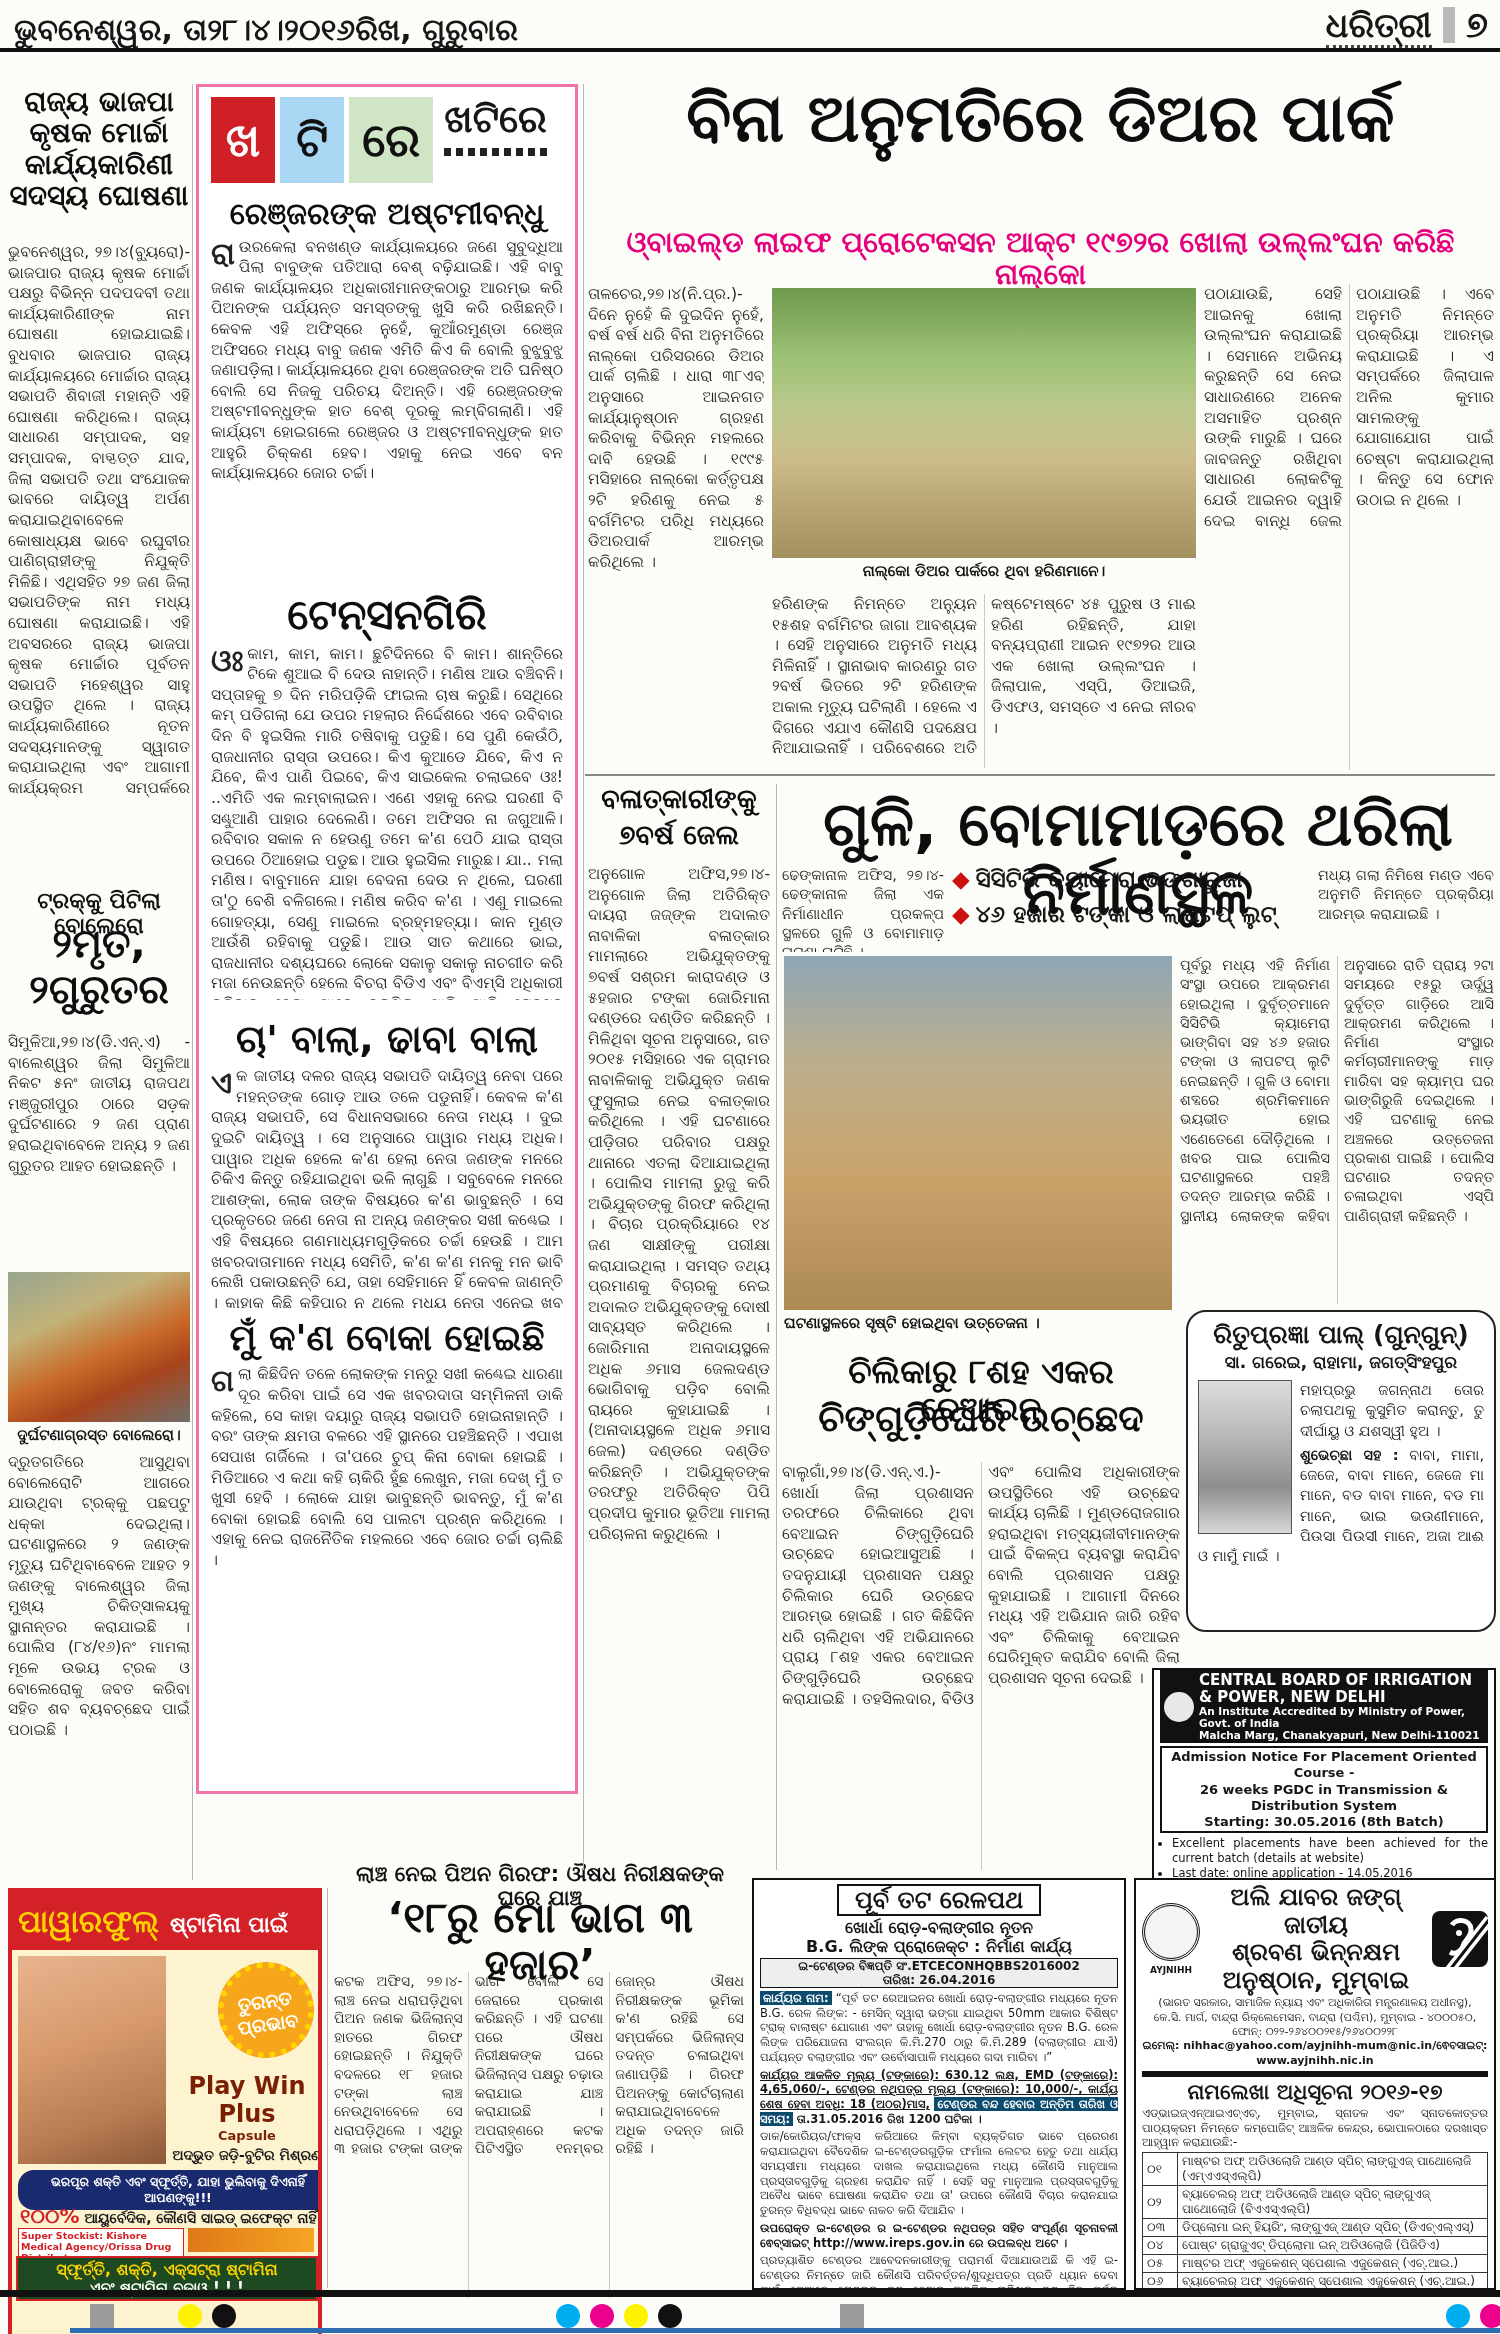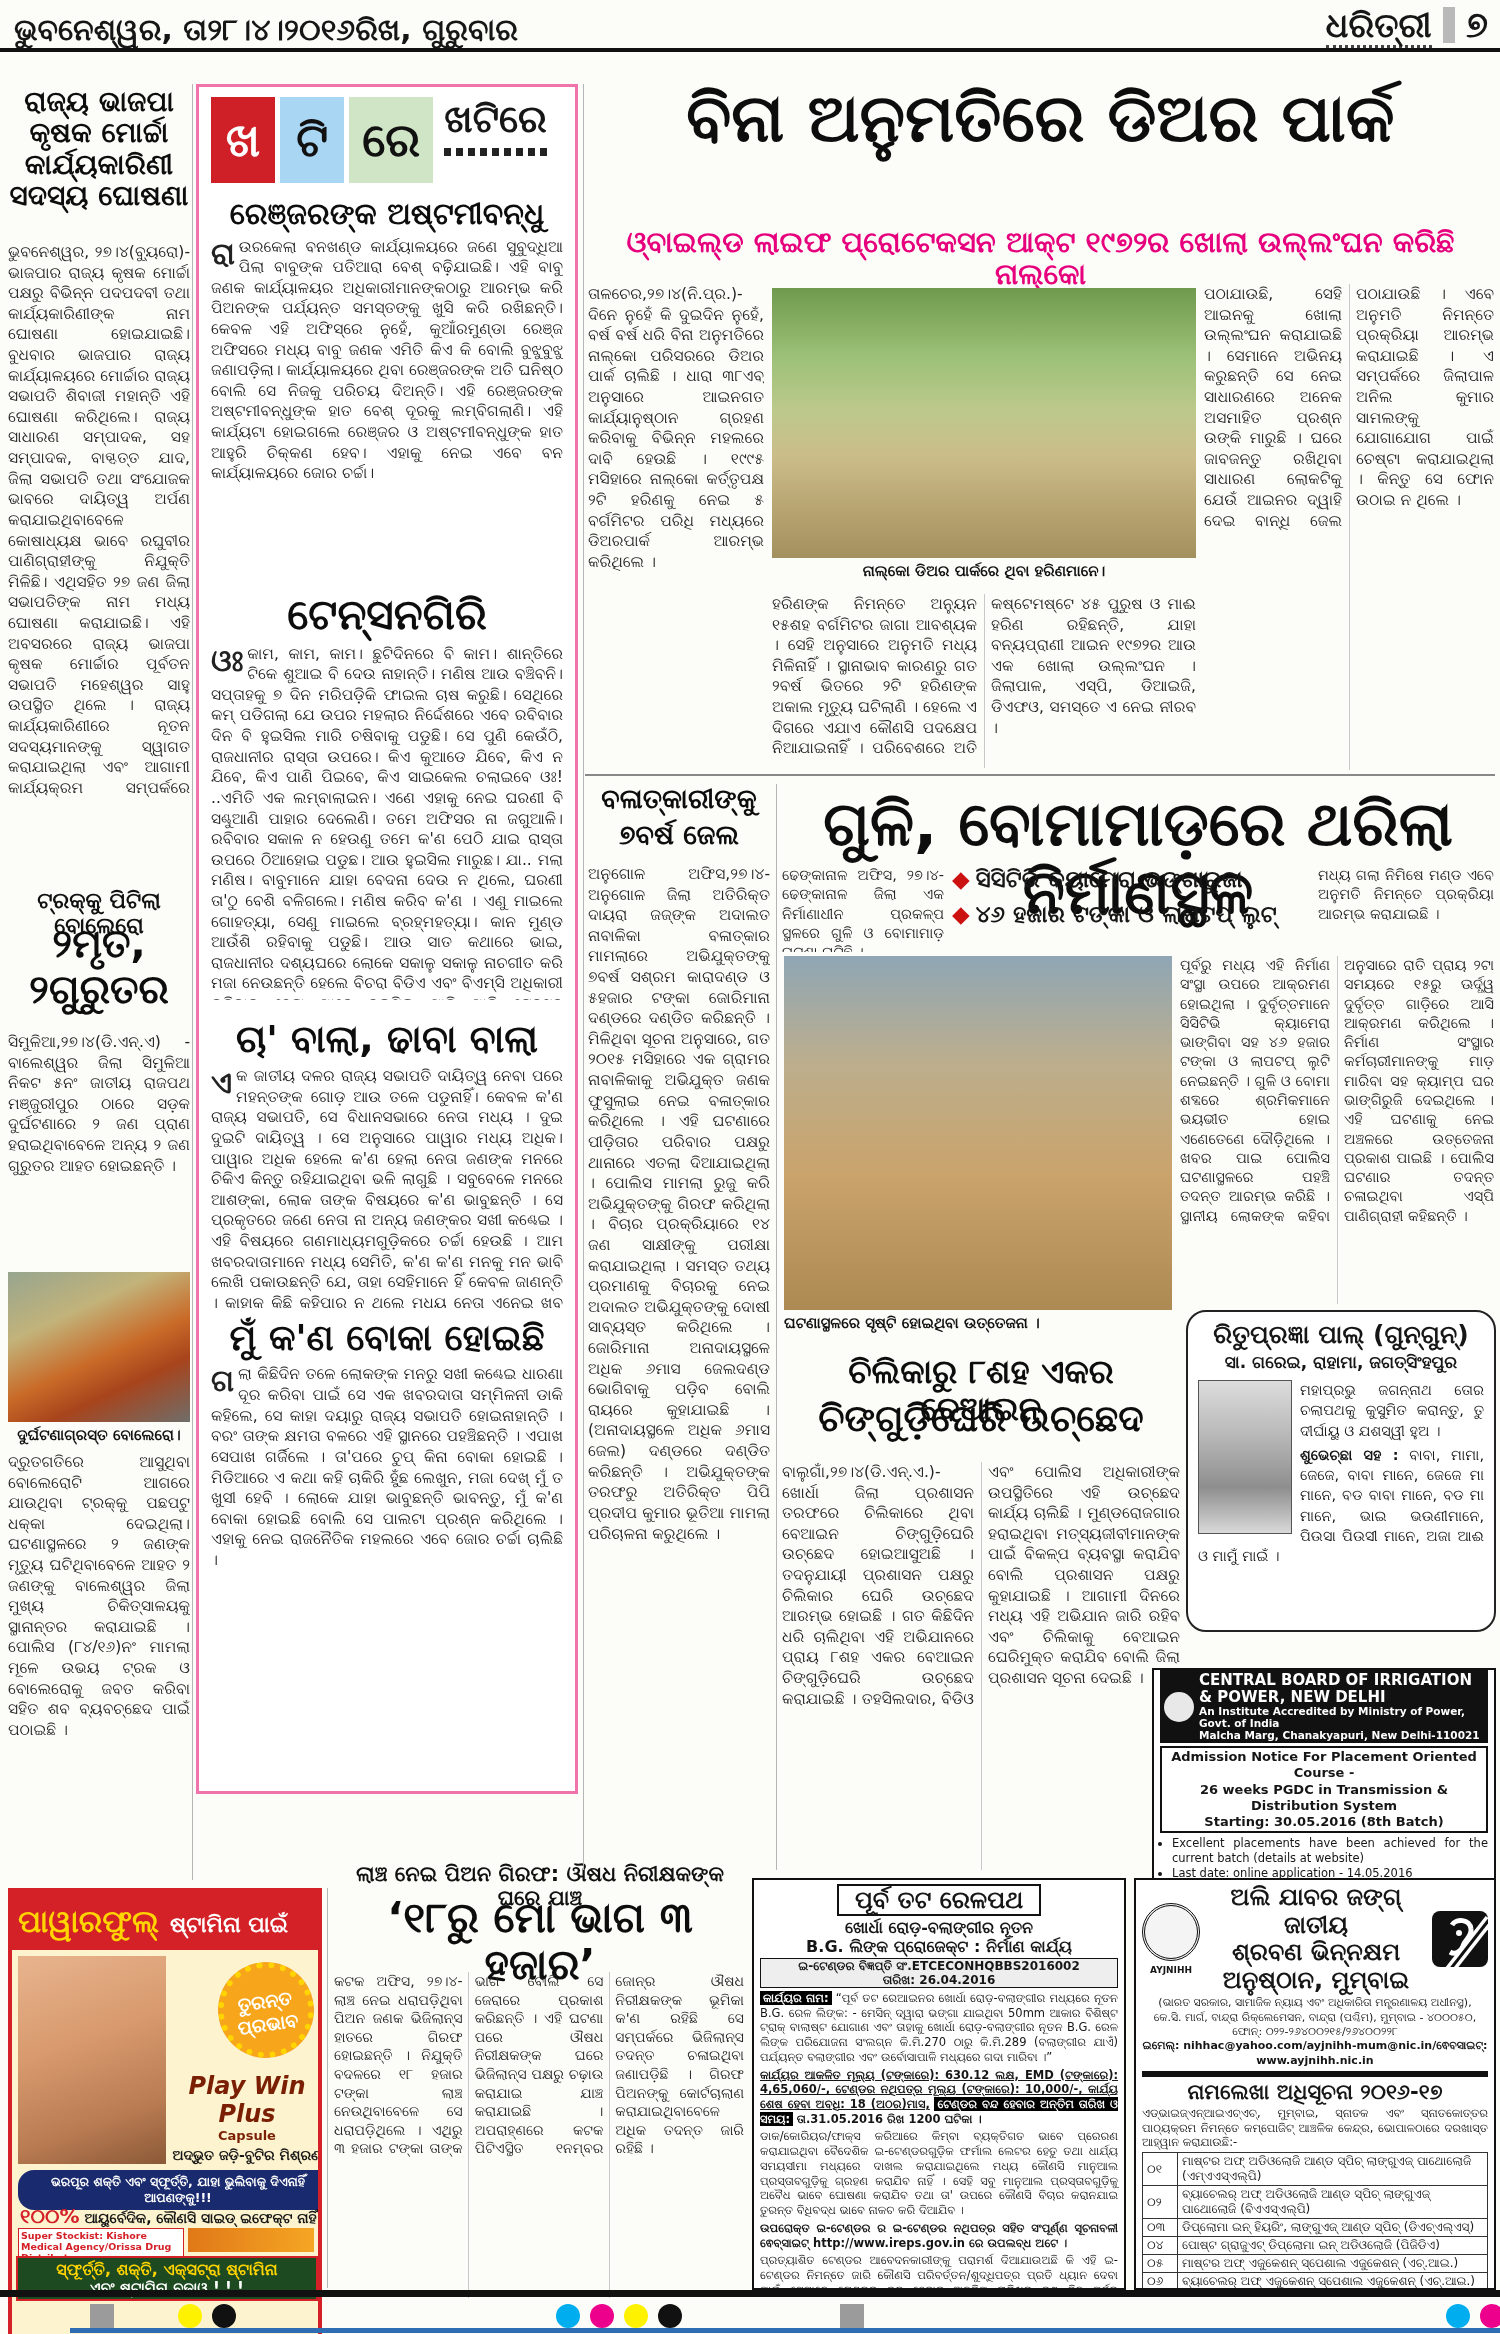--- a/index.html
+++ b/index.html
@@ -17,21 +17,21 @@
   .kicker{font-weight:bold;text-align:center;color:#111;}
   .pinkbox{border:3px solid #f173ac;background:#fff;}
   .tile{display:inline-block;text-align:center;font-weight:bold;}
   .dashes{height:8px;background:repeating-linear-gradient(90deg,#222 0 7px,transparent 7px 12px);}
   .drop{font-size:30px;font-weight:bold;float:left;line-height:1;margin:2px 4px 0 0;}
   .adbox{border:2px solid #111;background:#fff;box-sizing:border-box;}
   .smalljust{font-size:11.5px;line-height:1.28;text-align:justify;}
   .diamond{color:#cc1111;margin-right:6px;}
   table.courses{border-collapse:collapse;width:100%;}
   table.courses td{border:1px solid #333;font-size:12px;padding:1px 4px;line-height:1.25;}
-  .hl-inv{background:#000000;color:#fff;padding:0 3px;font-weight:bold;}
+  .hl-inv{background:#0c4a6e;color:#fff;padding:0 3px;font-weight:bold;}
   .dot{border-radius:50%;position:absolute;width:24px;height:24px;}
   .sq{position:absolute;width:24px;height:24px;background:#9b9b9b;}
 </style>
 </head>
 <body>
 
 <div class="abs" style="left:14px;top:12px;width:760px;font-size:30px;font-weight:bold;">ଭୁବନେଶ୍ୱର, ତା୨୮।୪।୨୦୧୬ରିଖ, ଗୁରୁବାର</div>
 <div class="abs" style="left:1268px;top:4px;width:220px;text-align:right;">
   <span style="font-size:34px;font-weight:bold;border-bottom:3px dotted #444;">ଧରିତ୍ରୀ</span>
   <span style="display:inline-block;width:12px;height:36px;background:#b9b9b9;vertical-align:-6px;margin:0 6px;"></span>
@@ -153,21 +153,21 @@
 <div class="abs" style="left:8px;top:1888px;width:314px;height:464px;border:4px solid #d42027;background:#fdf3cf;box-sizing:border-box;overflow:hidden;">
   <div style="background:#d42027;height:58px;line-height:58px;white-space:nowrap;padding-left:6px;">
     <span style="color:#ffd400;font-size:31px;font-weight:bold;">ପାୱାରଫୁଲ୍</span>
     <span style="color:#fff;font-size:22px;font-weight:bold;margin-left:6px;">ଷ୍ଟାମିନା ପାଇଁ</span>
   </div>
   <div class="photo" style="position:absolute;left:6px;top:64px;width:148px;height:208px;background:linear-gradient(160deg,#e8b48e 0%,#d89a6e 40%,#b97b52 75%,#8a5937 100%);"></div>
   <div style="position:absolute;left:206px;top:70px;width:96px;height:96px;border-radius:50%;background:#f7a61b;border:6px dotted #ffd400;text-align:center;color:#fff;font-weight:bold;font-size:19px;line-height:1.2;padding-top:22px;box-sizing:border-box;transform:rotate(-8deg);">
     <span>ତୁରନ୍ତ</span><br><span>ପ୍ରଭାବ</span>
   </div>
   <div style="position:absolute;left:160px;top:180px;width:150px;text-align:center;">
-    <div style="font-size:24px;font-weight:bold;font-style:italic;color:#7a1f04;">Play Win Plus</div>
+    <div style="font-size:24px;font-weight:bold;color:#7a1f04;">Play Win Plus</div>
     <div style="font-size:13px;font-weight:bold;color:#7a1f04;">Capsule</div>
     <div style="font-size:14px;font-weight:bold;margin-top:4px;">ଅଦ୍ଭୁତ ଜଡ଼ି-ବୁଟିର ମିଶ୍ରଣ</div>
     <div style="font-size:12px;font-weight:bold;margin-top:6px;">୧ କ୍ୟାପସୁଲ</div>
     <div style="font-size:12px;font-weight:bold;">୧ ଘଣ୍ଟା ପୂର୍ବରୁ ସେବନ</div>
   </div>
   <div style="position:absolute;left:6px;top:278px;width:296px;background:#1a2a6e;color:#fff;font-size:12.5px;font-weight:bold;text-align:center;border-radius:16px;padding:4px 12px;">ଭରପୂର ଶକ୍ତି ଏବଂ ସ୍ଫୂର୍ତ୍ତି, ଯାହା ଭୁଲିବାକୁ ଦିଏନାହିଁ ଆପଣଙ୍କୁ!!!</div>
   <div style="position:absolute;left:8px;top:312px;width:298px;">
     <span style="color:#d42027;font-size:20px;font-weight:bold;">୧୦୦%</span>
     <span style="font-size:14px;font-weight:bold;">ଆୟୁର୍ବେଦିକ, କୌଣସି ସାଇଡ୍ ଇଫେକ୍ଟ ନାହିଁ</span>
   </div>

